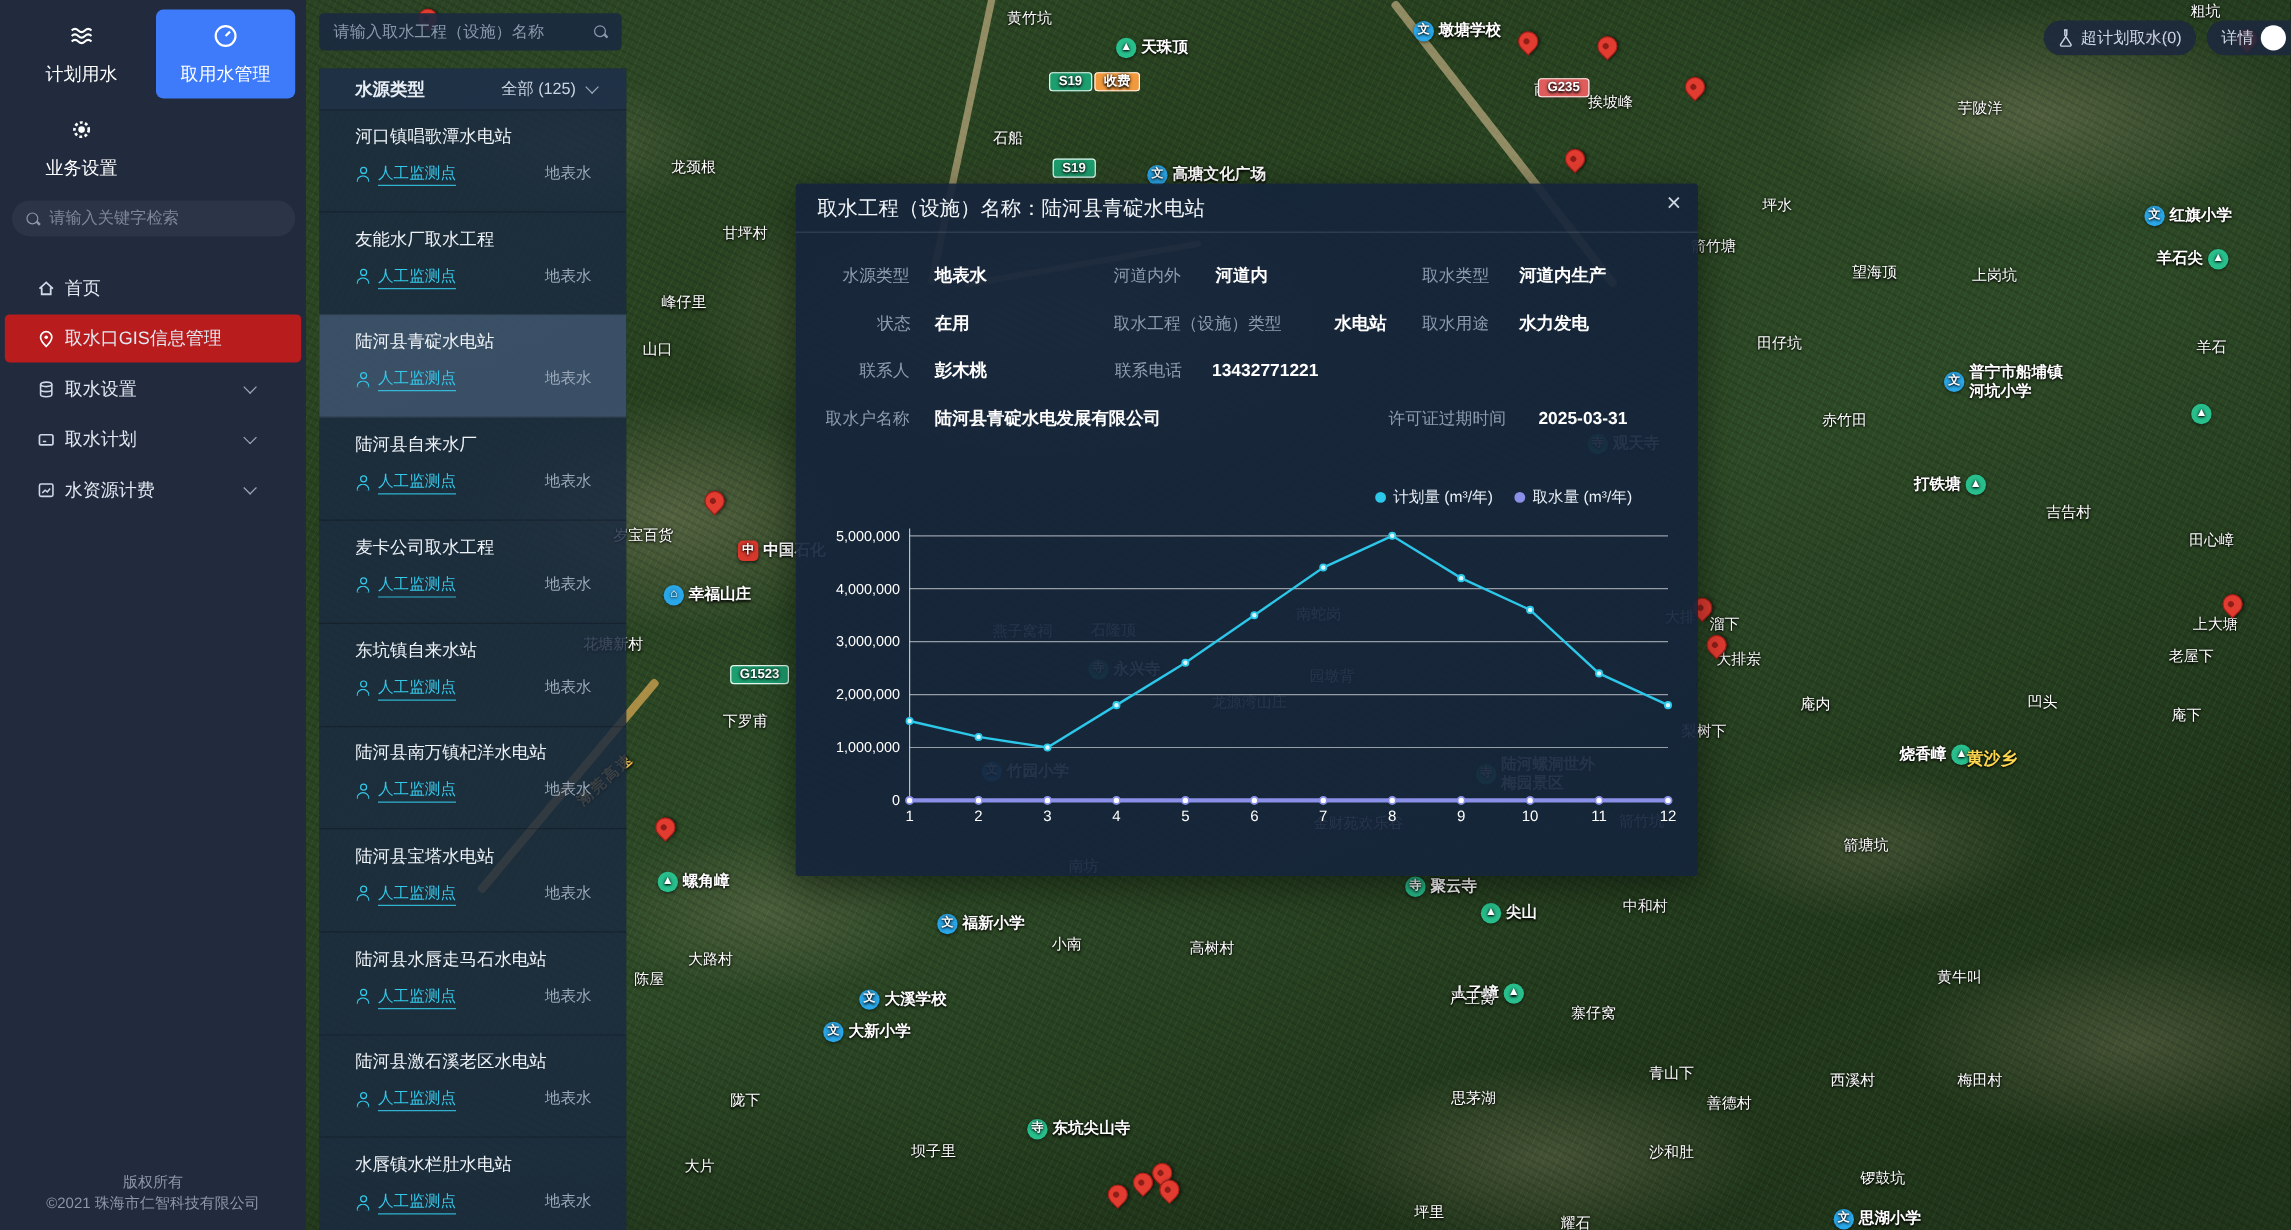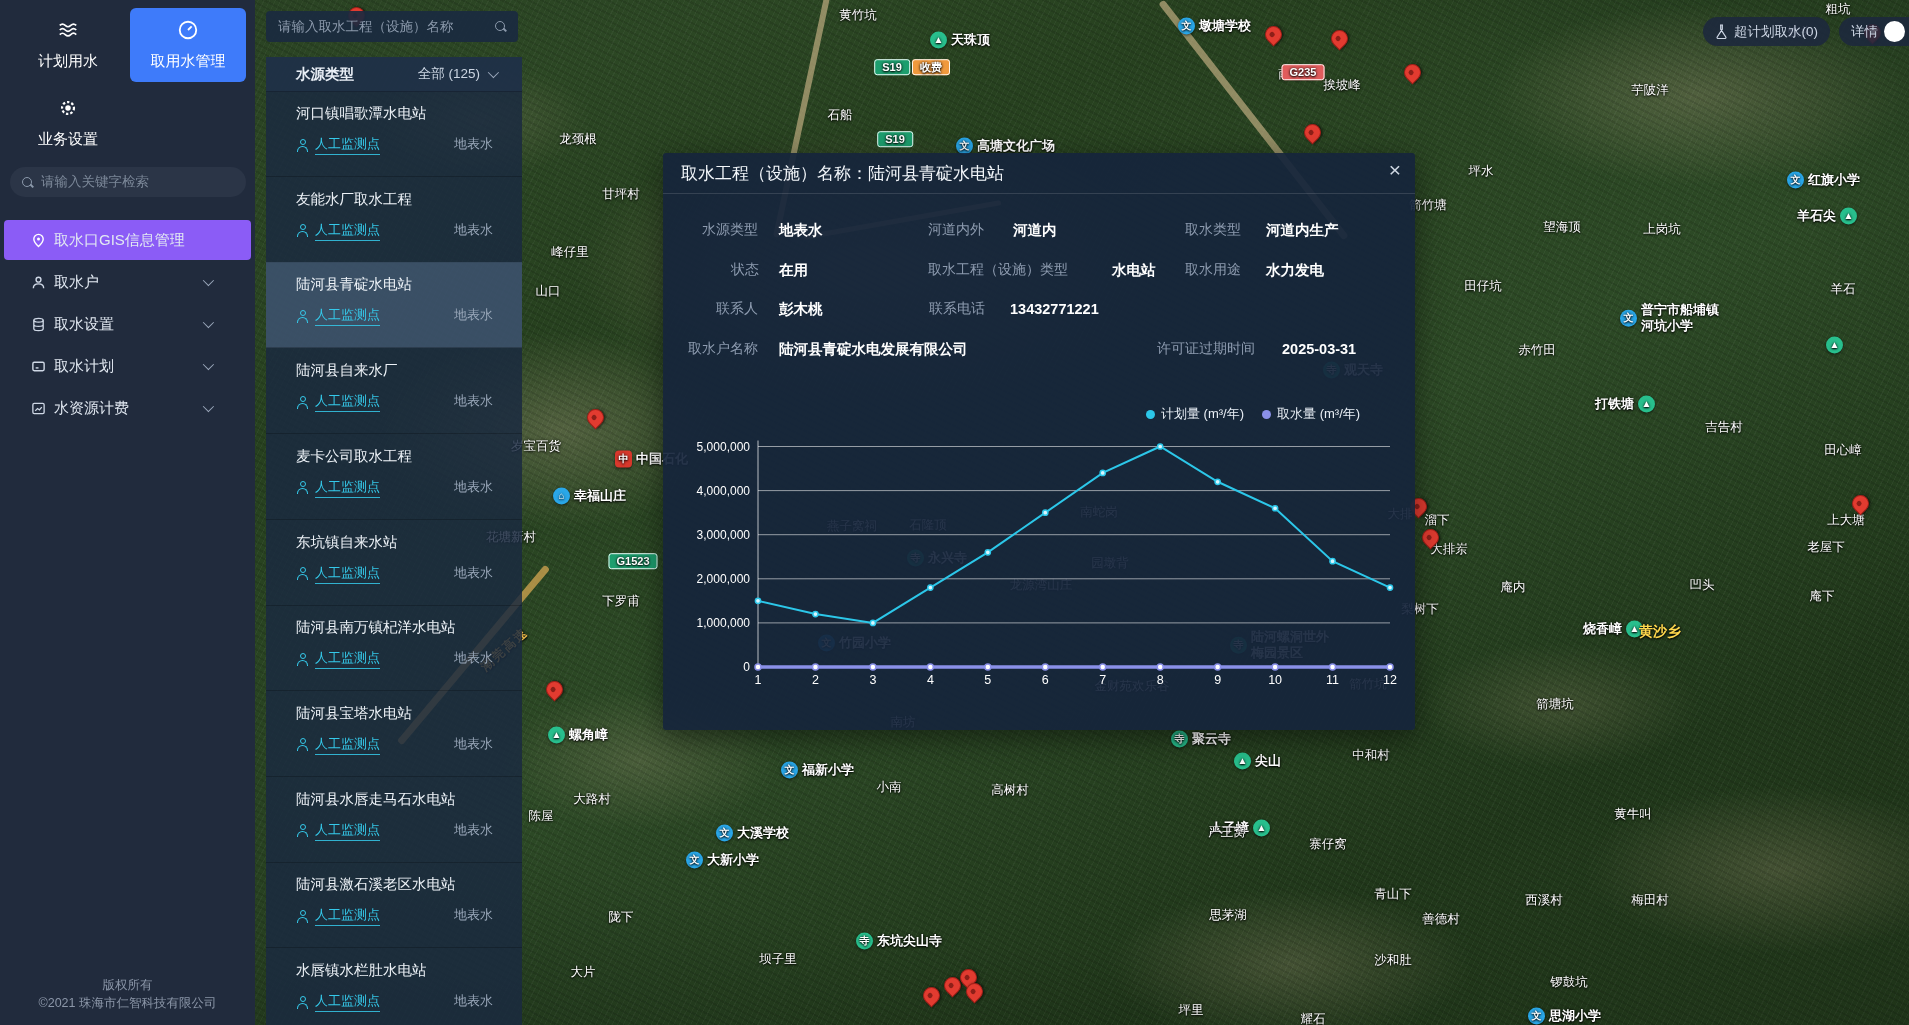--- a/index.html
+++ b/index.html
@@ -50,21 +50,21 @@
   .app-tile svg{width:22px;height:22px;}
   #side-search{position:absolute;left:10px;top:167px;width:236px;height:30px;background:#2b3547;border-radius:15px;
     display:flex;align-items:center;padding:0 12px;box-sizing:border-box;gap:8px;}
   #side-search .ph{color:#7c8899;font-size:13.5px;}
   .mag{position:relative;width:11px;height:11px;flex:0 0 auto;}
   .mag::before{content:"";position:absolute;left:0;top:0;width:8px;height:8px;border:1.5px solid #8b99ab;border-radius:50%;}
   .mag::after{content:"";position:absolute;left:8px;top:8px;width:4px;height:1.5px;background:#8b99ab;transform:rotate(45deg);}
   #menu{position:absolute;left:0;top:218px;width:255px;}
   .menu-item{position:relative;height:40px;margin:2px 4px;display:flex;align-items:center;padding:0 0 0 26px;
     font-size:15px;color:#e2e9f2;border-radius:4px;cursor:pointer;}
-  .menu-item.active{background:#8b5cf6;align-items:center;}
+  .menu-item.active{background:#b91c1c;align-items:center;}
   .menu-item .micon{width:16px;height:16px;margin-right:8px;display:flex;align-items:center;justify-content:center;}
   .menu-item .arrow{position:absolute;right:40px;width:7px;height:7px;border-right:1.5px solid #9aa7ba;
     border-bottom:1.5px solid #9aa7ba;transform:rotate(45deg) translateY(-2px);}
   #copyright{position:absolute;left:0;bottom:12px;width:255px;text-align:center;color:#8b96a8;font-size:12.5px;line-height:1.5;}
   
   #panel-search{position:absolute;left:266px;top:11px;width:252px;height:31px;background:rgba(26,42,64,.92);
     border-radius:4px;display:flex;align-items:center;justify-content:space-between;padding:0 12px;box-sizing:border-box;z-index:6;}
   #panel-search .ph{color:#8b99ab;font-size:13.5px;}
   #list-panel{position:absolute;left:266px;top:57px;width:256px;height:968px;background:rgba(26,42,64,.84);z-index:6;overflow:hidden;}
   #list-header{height:34px;display:flex;align-items:center;justify-content:space-between;
@@ -445,38 +445,36 @@
               <circle cx="12" cy="12" r="3" fill="#fff"></circle>
             </svg></span>
           <span class="alabel">业务设置</span>
         </div>
       </div>
     <div id="side-search">
       <span class="mag"></span>
       <span class="ph">请输入关键字检索</span>
     </div>
     <div id="menu">
+        <div class="menu-item">
+          <span class="micon">
+            <svg viewBox="0 0 16 16" width="15" height="15">
+              <path d="M2 8L8 2.5L14 8 M4 7v6h8V7" fill="none" stroke="#cfd8e6" stroke-width="1.6"></path>
+            </svg>
+          </span>
+          <span>首页</span>
+        </div>
         <div class="menu-item active">
           <span class="micon">
             <svg viewBox="0 0 16 16" width="15" height="15">
               <path d="M8 1.5a5 5 0 0 1 5 5c0 3.4-5 8-5 8s-5-4.6-5-8a5 5 0 0 1 5-5z" fill="none" stroke="#fff" stroke-width="1.5"></path>
               <circle cx="8" cy="6.5" r="1.6" fill="#fff"></circle>
             </svg>
           </span>
           <span>取水口GIS信息管理</span>
-        </div>
-        <div class="menu-item">
-          <span class="micon">
-            <svg viewBox="0 0 16 16" width="15" height="15">
-              <circle cx="8" cy="5" r="2.6" fill="none" stroke="#cfd8e6" stroke-width="1.5"></circle>
-              <path d="M2.5 14c0-3 2.5-4.5 5.5-4.5s5.5 1.5 5.5 4.5" fill="none" stroke="#cfd8e6" stroke-width="1.5"></path>
-            </svg>
-          </span>
-          <span>取水户</span>
-          <span class="arrow"></span>
         </div>
         <div class="menu-item">
           <span class="micon">
             <svg viewBox="0 0 16 16" width="15" height="15">
               <ellipse cx="8" cy="3.5" rx="5" ry="2" fill="none" stroke="#cfd8e6" stroke-width="1.4"></ellipse>
               <path d="M3 3.5v9c0 1.1 2.2 2 5 2s5-.9 5-2v-9 M3 8c0 1.1 2.2 2 5 2s5-.9 5-2" fill="none" stroke="#cfd8e6" stroke-width="1.4"></path>
             </svg>
           </span>
           <span>取水设置</span>
           <span class="arrow"></span>

